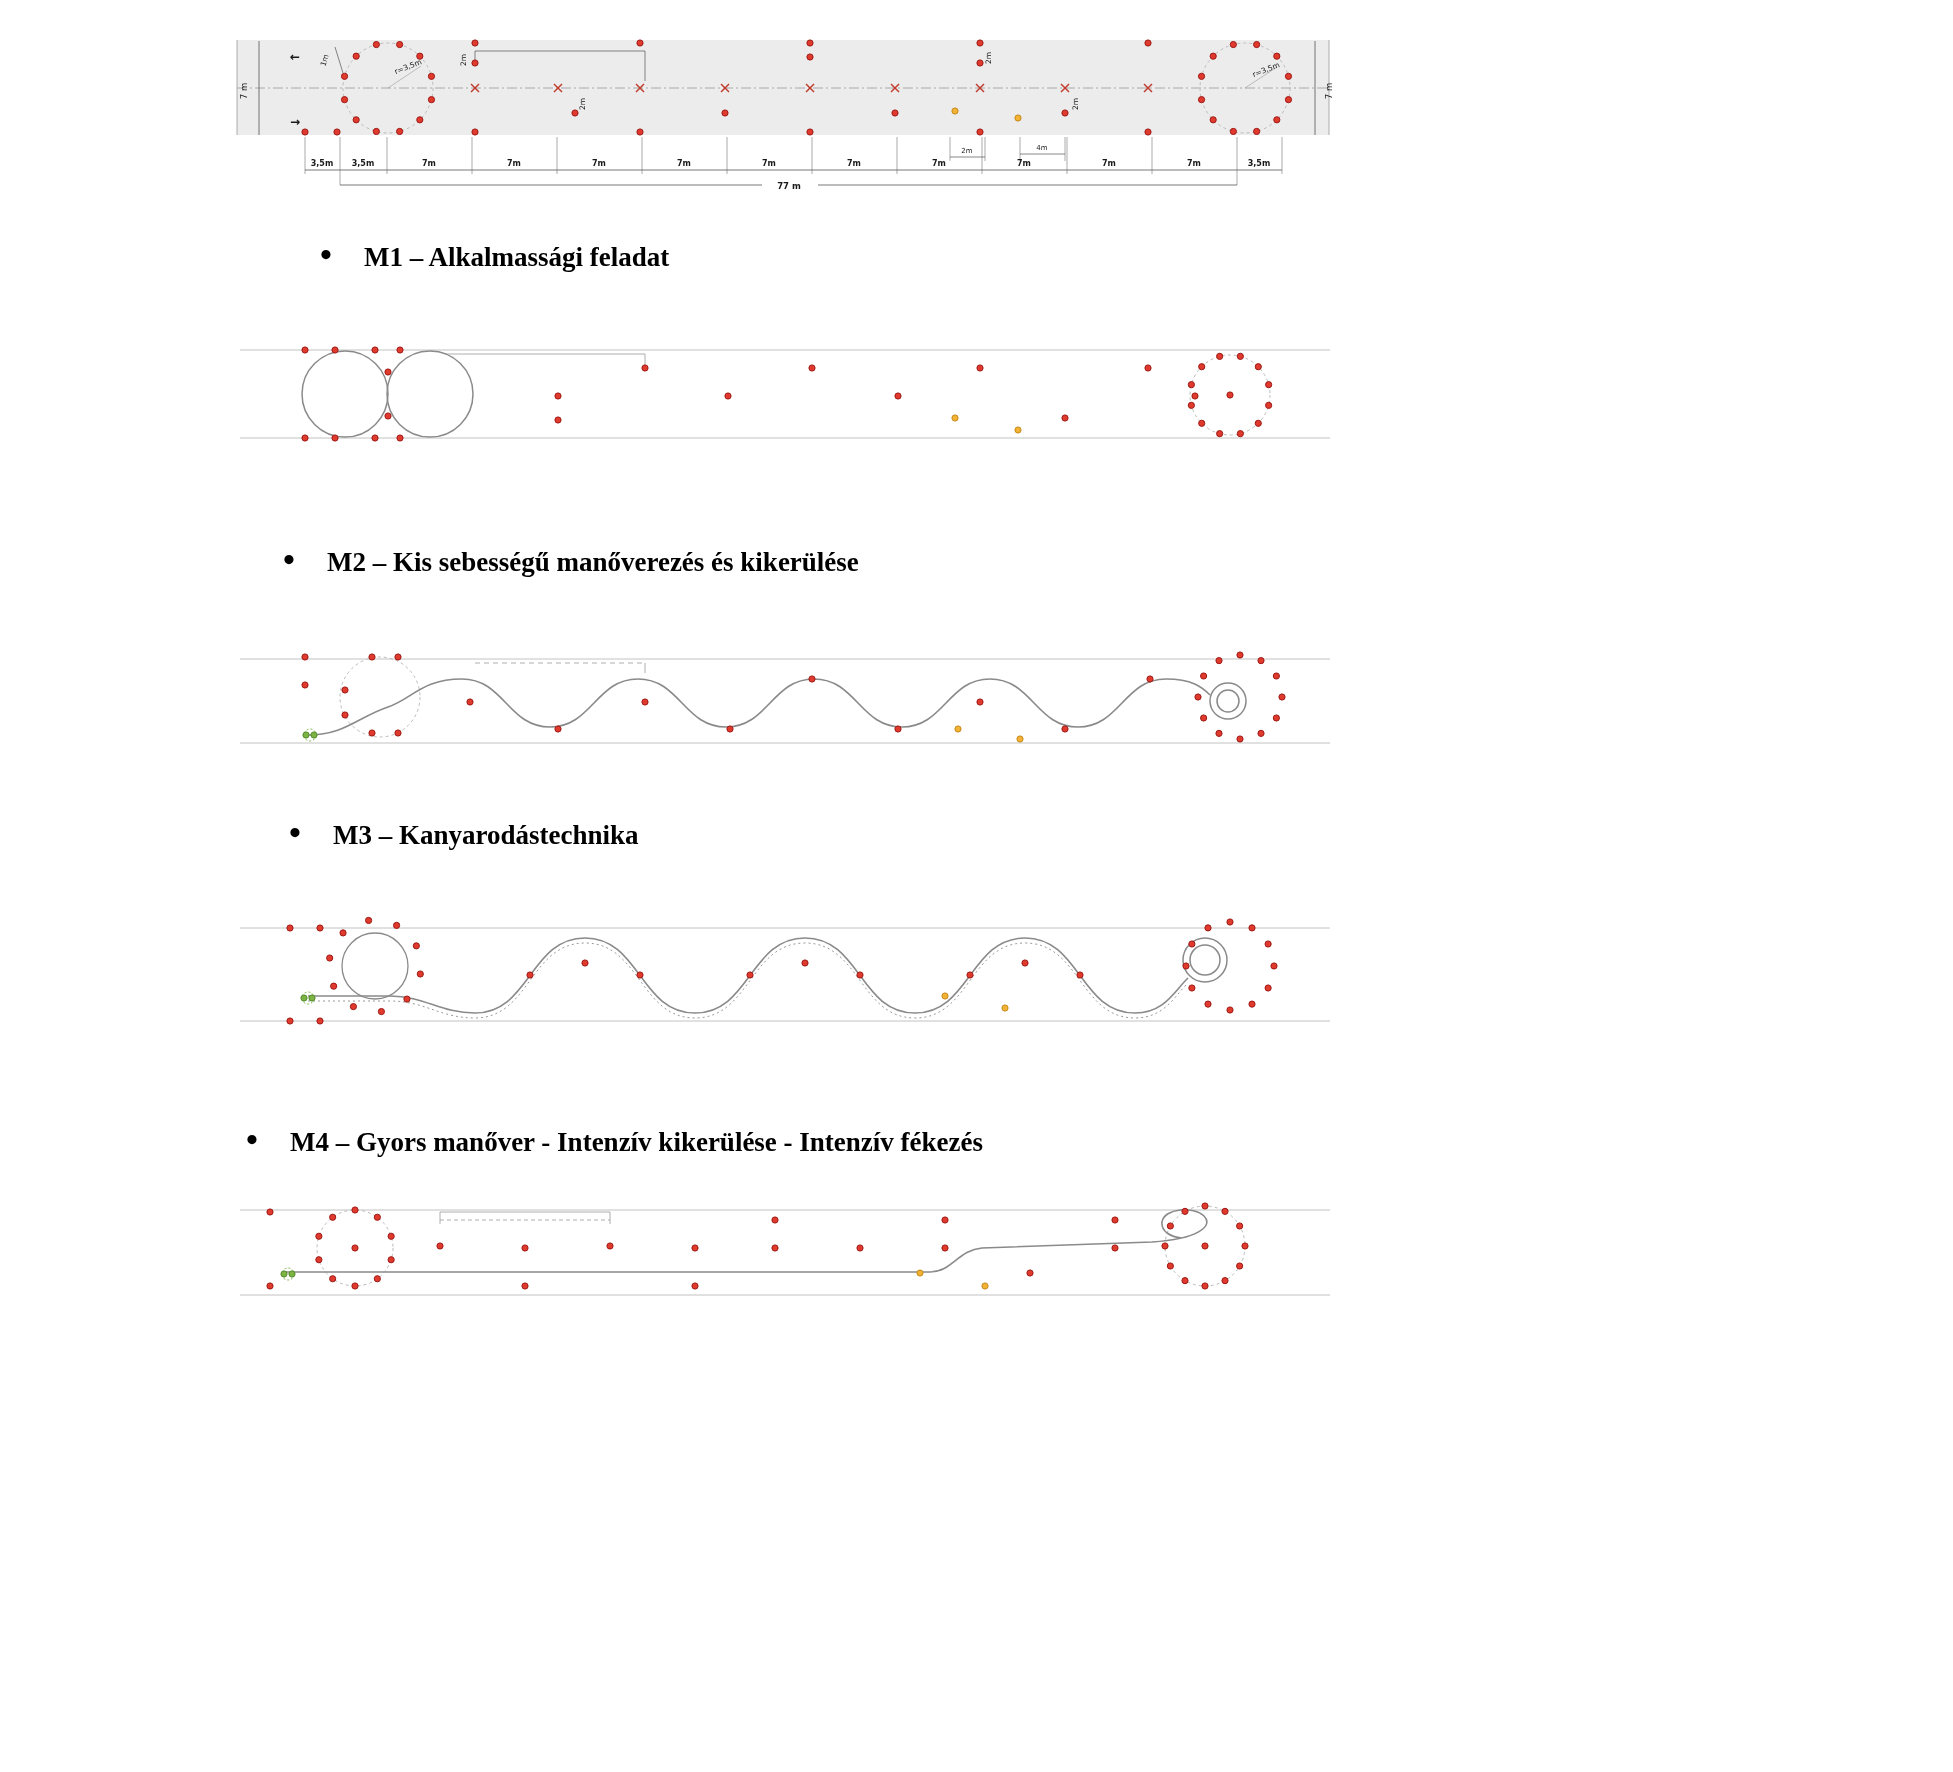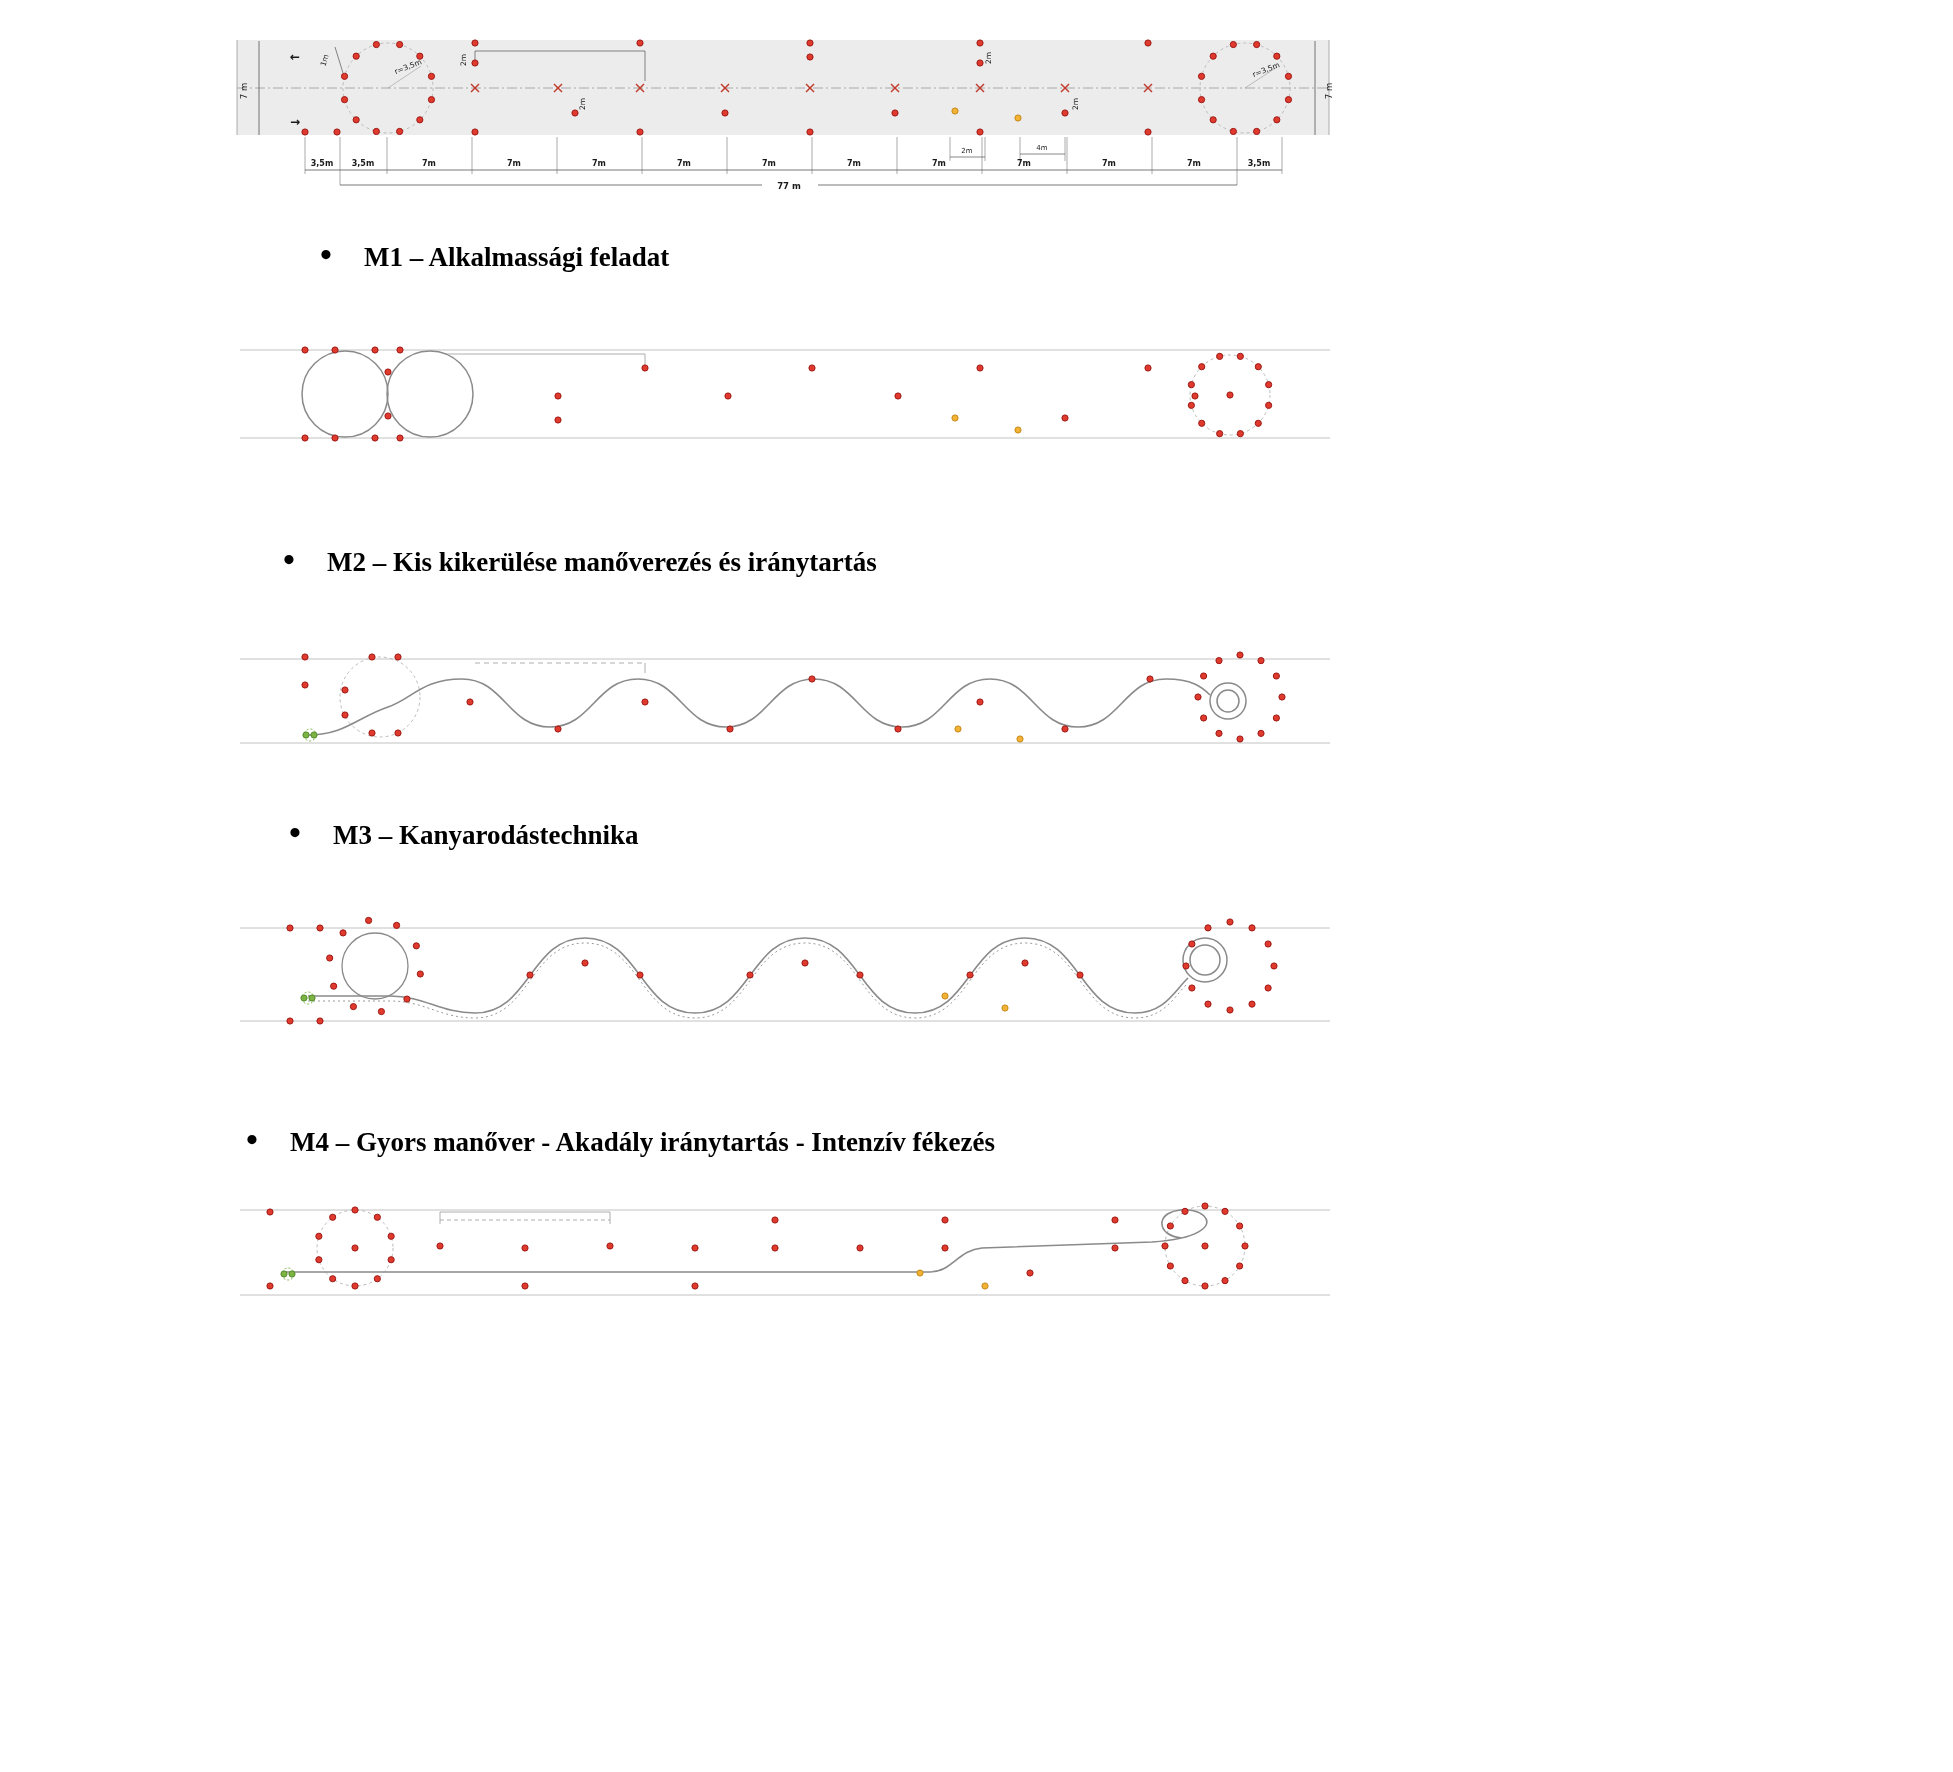--- a/index.html
+++ b/index.html
@@ -202,21 +202,21 @@
         <circle cx="908" cy="30" r="3.1" fill="#e0392e" stroke="#9e1b15" stroke-width="1"></circle>
         <circle cx="955" cy="58" r="3.1" fill="#e0392e" stroke="#9e1b15" stroke-width="1"></circle>
         <circle cx="990" cy="57" r="3.1" fill="#e0392e" stroke="#9e1b15" stroke-width="1"></circle>
         <circle cx="715" cy="80" r="3.1" fill="#f2b234" stroke="#c8891c" stroke-width="1"></circle>
         <circle cx="778" cy="92" r="3.1" fill="#f2b234" stroke="#c8891c" stroke-width="1"></circle>
       </svg>
   </figure>
 
   <div class="heading" style="left:283px;top:547px">
     <span class="bullet">•</span>
-    <span>M2 – Kis kikerülése manőverezés és iránytartás</span>
+    <span>M2 – Kis sebességű manőverezés és kikerülése</span>
   </div>
 
   <figure class="diag" style="left:240px;top:645px;width:1090px;height:112px">
     <svg viewBox="0 0 1090 112">
         <line x1="0" y1="14" x2="1090" y2="14" stroke="#c2c2c2" stroke-width="1"></line>
         <line x1="0" y1="98" x2="1090" y2="98" stroke="#c2c2c2" stroke-width="1"></line>
         <line x1="235" y1="18" x2="405" y2="18" stroke-dasharray="5 4" stroke="#999999" stroke-width="0.8"></line>
         <line x1="405" y1="18" x2="405" y2="28" stroke="#999999" stroke-width="0.8"></line>
         <circle cx="140" cy="52" r="40" fill="none" stroke-dasharray="3 3" stroke="#bbbbbb" stroke-width="1"></circle>
         <circle cx="988" cy="56" r="18" fill="none" stroke="#8a8a8a" stroke-width="1.5"></circle>
@@ -311,21 +311,21 @@
         <circle cx="785" cy="45" r="3.1" fill="#e0392e" stroke="#9e1b15" stroke-width="1"></circle>
         <circle cx="705" cy="78" r="3.1" fill="#f2b234" stroke="#c8891c" stroke-width="1"></circle>
         <circle cx="765" cy="90" r="3.1" fill="#f2b234" stroke="#c8891c" stroke-width="1"></circle>
         <circle cx="64" cy="80" r="3.1" fill="#7cb342" stroke="#558b2f" stroke-width="1"></circle>
         <circle cx="72" cy="80" r="3.1" fill="#7cb342" stroke="#558b2f" stroke-width="1"></circle>
       </svg>
   </figure>
 
   <div class="heading" style="left:246px;top:1127px">
     <span class="bullet">•</span>
-    <span>M4 – Gyors manőver - Akadály iránytartás - Intenzív fékezés</span>
+    <span>M4 – Gyors manőver - Intenzív kikerülése - Intenzív fékezés</span>
   </div>
 
   <figure class="diag" style="left:240px;top:1198px;width:1090px;height:105px">
     <svg viewBox="0 0 1090 105">
         <line x1="0" y1="12" x2="1090" y2="12" stroke="#c2c2c2" stroke-width="1"></line>
         <line x1="0" y1="97" x2="1090" y2="97" stroke="#c2c2c2" stroke-width="1"></line>
         <line x1="200" y1="14" x2="370" y2="14" stroke="#999999" stroke-width="0.8"></line>
         <line x1="200" y1="22" x2="370" y2="22" stroke-dasharray="4 3" stroke="#999999" stroke-width="0.8"></line>
         <line x1="200" y1="14" x2="200" y2="26" stroke="#999999" stroke-width="0.8"></line>
         <line x1="370" y1="14" x2="370" y2="26" stroke="#999999" stroke-width="0.8"></line>

